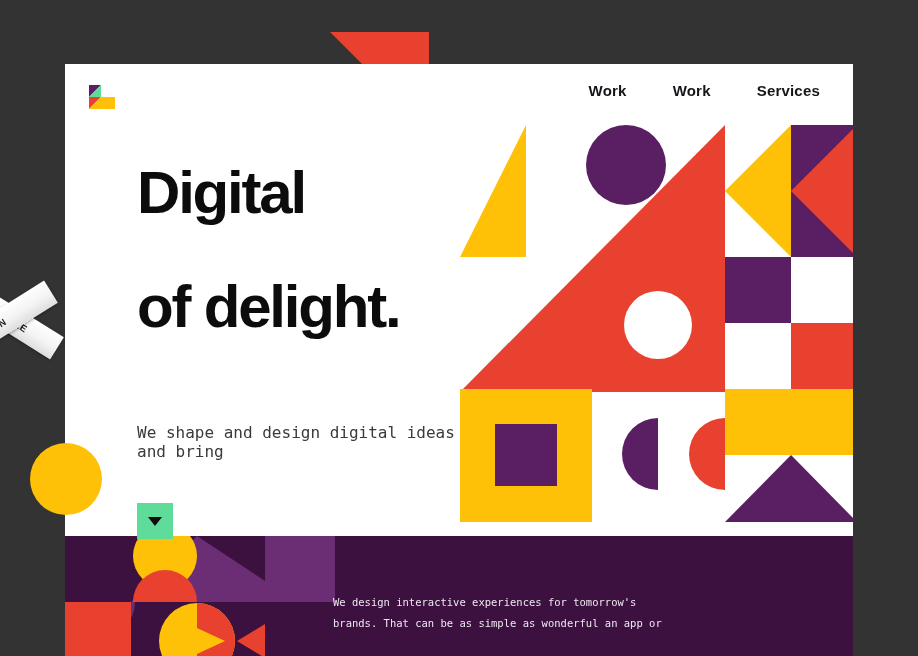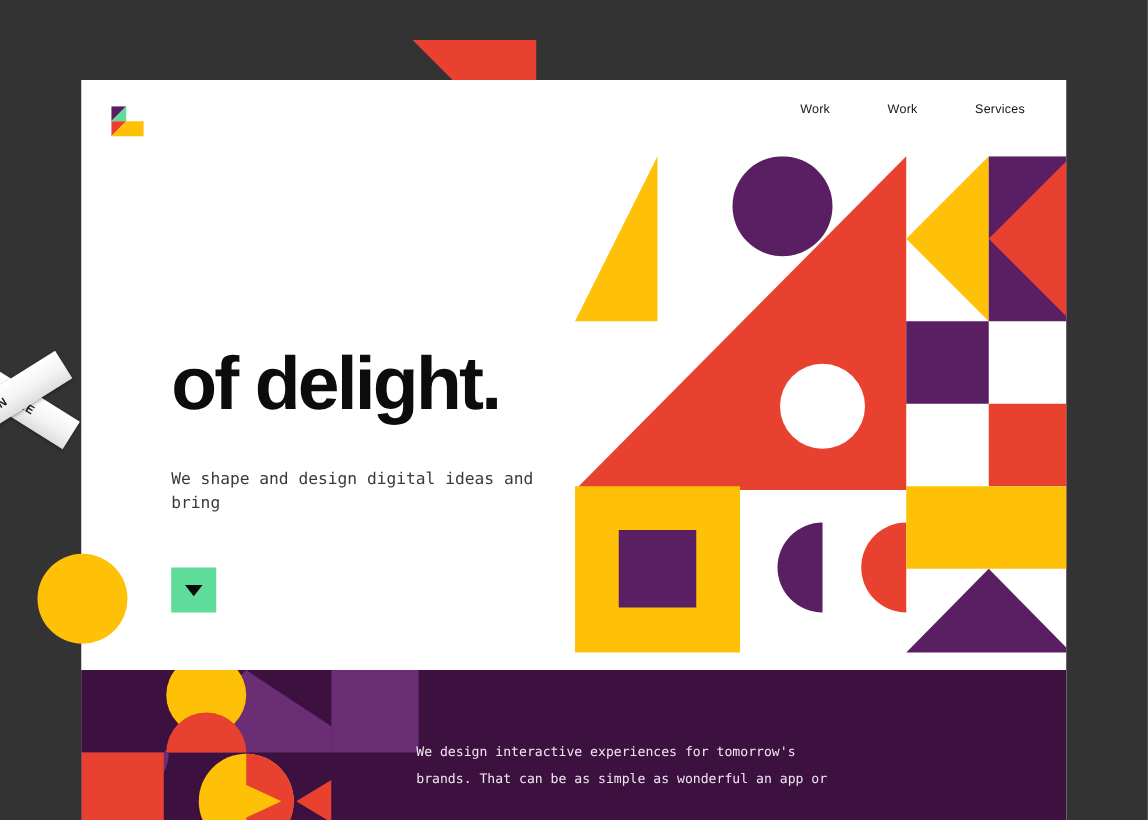--- a/index.html
+++ b/index.html
@@ -61,22 +61,22 @@
     width: 26px; height: 26px;
   }
   .nav {
     position: absolute;
     right: 10px; top: 18px;
     display: flex;
     align-items: center;
     gap: 0px;
   }
   .nav-link {
-    font-size: 10px;
-    font-weight: normal;
+    font-size: 15px;
+    font-weight: bold;
     color: #15161A;
     letter-spacing: 0.2px;
     padding: 0 23px;
     cursor: pointer;
     white-space: nowrap;
   }
   .contact-btn {
     margin-left: 12px;
     background: #5FDB9A;
     color: #15161A;
@@ -99,23 +99,23 @@
   }
   .headline {
     font-size: 60px;
     line-height: 57px;
     font-weight: bold;
     letter-spacing: -2.2px;
     color: #0C0C0C;
     font-family: "Liberation Sans", sans-serif;
   }
   .sub {
-    margin-top: 39px;
+    margin-top: 88px;
     font-family: "DejaVu Sans Mono", monospace;
-    font-size: 13px;
+    font-size: 16px;
     line-height: 19px;
     color: #3A3A3A;
     letter-spacing: 0px;
   }
   .scroll-btn {
     margin-top: 42px;
     width: 36px; height: 36px;
     background: #5FDB9A;
     display: flex;
     align-items: center;
@@ -241,21 +241,21 @@
 
       <nav class="nav">
         <a class="nav-link">Work</a>
         <a class="nav-link">Work</a>
         <a class="nav-link">Services</a>
       </nav>
     </div>
 
     <div class="hero">
       <h1 class="headline">
-        <br>
+        <span>Digital</span><br>
         <br>
         <span>of delight.</span>
       </h1>
       <p class="sub">
         <span>We shape and design digital ideas and bring</span><br>
       </p>
       <button class="scroll-btn">
         <i></i>
       </button>
     </div>

